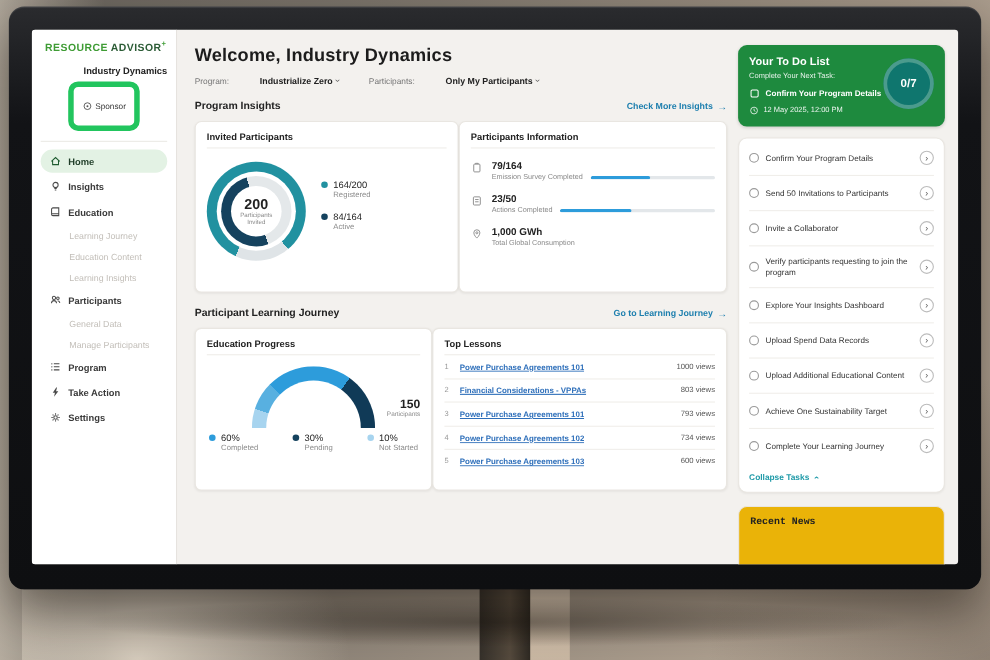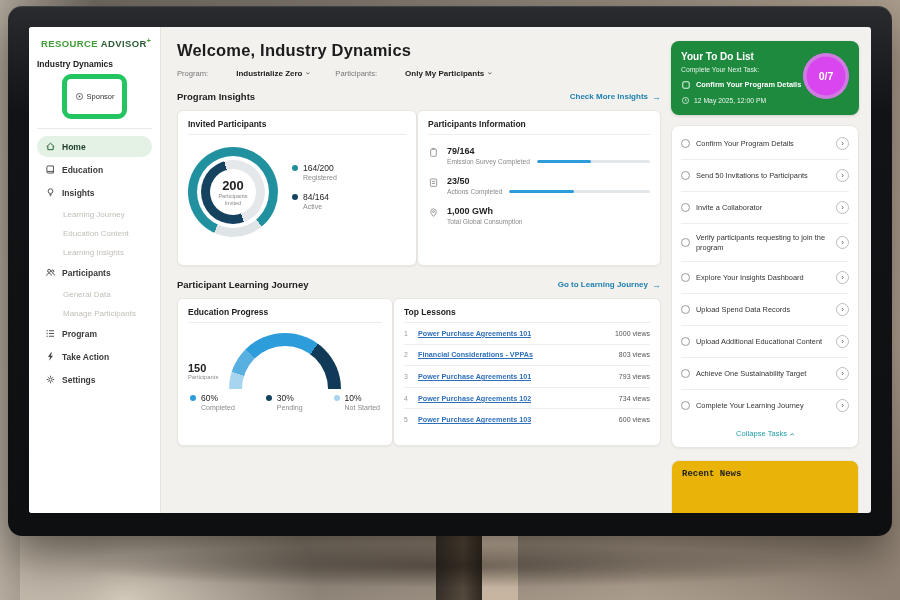--- a/index.html
+++ b/index.html
@@ -28,21 +28,21 @@
   .screen { width:100%; height:100%; background:#f3f1ee; border-radius:3px; overflow:hidden;
     position:relative; display:flex; color:#333; }
 
   
   .sidebar { width:132px; flex-shrink:0; background:#fff; border-right:1px solid #e6e3df;
     padding:10px 8px 8px; display:flex; flex-direction:column; }
   .logo { font-size:9.5px; font-weight:bold; letter-spacing:.4px; padding-left:4px; margin-bottom:10px; white-space:nowrap; }
   .logo .lg1 { color:#3f9c35; }
   .logo .lg2 { color:#2c5c36; }
   .logo .lgp { color:#3f9c35; font-size:7px; vertical-align:super; }
-  .org { text-align:left; font-size:8.5px; font-weight:bold; color:#222; }
+  .org { text-align:right; font-size:8.5px; font-weight:bold; color:#222; }
   .badge { margin:5px auto 0; display:flex; align-items:center; gap:3px; width:max-content;
     border:5px solid #22c55e; border-radius:9px; padding:13px 8px; font-size:7.5px; color:#333; }
   .s-div { height:1px; background:#eceae6; margin:9px 0 7px; }
   .s-item { display:flex; align-items:center; gap:6px; padding:5px 8px; margin-bottom:2px;
     font-size:8.5px; font-weight:bold; color:#3a3a3a; border-radius:12px; cursor:default; }
   .s-item.active { background:#e3f2e4; color:#1e3c27; }
   .s-item .s-ic { display:flex; color:#4a4a4a; }
   .s-item.active .s-ic { color:#1e5c30; }
   .s-sub { padding:4.5px 8px 4.5px 26px; margin-bottom:1px; font-size:8px; color:#c2beb8; }
 
@@ -92,21 +92,21 @@
   .info-line { display:flex; align-items:center; gap:7px; margin-top:2px; }
   .info-l { font-size:6.6px; color:#8a8a8a; white-space:nowrap; }
   .bar { flex:1; height:3px; border-radius:2px; background:#e3e7ea; overflow:hidden; }
   .bar-fill { height:100%; border-radius:2px; background:#2d9cdb; }
 
   .c-edu { width:216px; height:148px; }
   .gauge-wrap { width:112px; height:56px; overflow:hidden; margin:10px auto 0; position:relative; }
   .gauge { position:absolute; left:0; top:0; width:112px; height:112px; border-radius:50%;
     background:conic-gradient(from 270deg, #a7d4ef 0deg 18deg, #58b0e0 18deg 45deg, #2d9cdb 45deg 126deg, #103a57 126deg 180deg, rgba(0,0,0,0) 180deg 360deg); }
   .gauge::after { content:""; position:absolute; inset:13px; border-radius:50%; background:#fff; }
-  .gauge-center { text-align:left; margin-top:-27px; position:relative; }
+  .gauge-center { text-align:right; margin-top:-27px; position:relative; }
   .gc-v { font-size:11px; font-weight:bold; color:#222; }
   .gc-l { font-size:5.8px; color:#8a8a8a; }
   .edu-legend { display:flex; justify-content:space-between; margin-top:13px; padding:0 2px; }
 
   .c-lessons { flex:1; height:148px; }
   .les-row { display:flex; align-items:center; gap:6px; padding:5.8px 0; border-bottom:1px solid #f0eeea; }
   .les-row:last-child { border-bottom:none; }
   .les-rank { font-size:6.8px; color:#999; width:8px; flex-shrink:0; }
   .les-title { font-size:7.2px; font-weight:bold; color:#2e6fba; text-decoration:underline; cursor:pointer; white-space:nowrap; overflow:hidden; }
   .les-views { margin-left:auto; font-size:7px; color:#555; white-space:nowrap; }
@@ -114,32 +114,32 @@
   
   .right-col { width:200px; flex-shrink:0; padding:14px 12px 0 0; }
   .todo-green { position:relative; background:#1e8a3e; border-radius:8px; padding:10px; color:#fff;
     box-shadow:0 1px 3px rgba(0,0,0,.15); }
   .tg-title { font-size:10px; font-weight:bold; }
   .tg-sub { font-size:6.8px; opacity:.88; margin-top:4px; }
   .tg-task { display:flex; align-items:center; gap:5px; margin-top:7px; }
   .tg-task-lb { font-size:7.4px; font-weight:bold; width:112px; line-height:1.25; }
   .tg-due { display:flex; align-items:center; gap:4px; margin-top:6px; font-size:6.8px; opacity:.92; }
   .todo-badge { position:absolute; right:10px; top:12px; width:46px; height:46px; border-radius:50%;
-    background:#d946ef; box-shadow:inset 0 0 0 3.5px rgba(190,225,200,.35);
+    background:#0f766e; box-shadow:inset 0 0 0 3.5px rgba(190,225,200,.35);
     display:flex; align-items:center; justify-content:center; font-size:10.5px; font-weight:bold; }
 
   .tasks-card { background:#fff; border:1px solid #e9e6e1; border-radius:8px; margin-top:10px; padding:2px 9px;
     box-shadow:0 1px 2px rgba(0,0,0,.05); }
   .task-row { display:flex; align-items:center; gap:6px; padding:9px 0; border-bottom:1px solid #f0eeea; cursor:pointer; }
   .task-check { width:9px; height:9px; border:1px solid #9a9a9a; border-radius:50%; flex-shrink:0; }
   .task-lb { flex:1; font-size:7.4px; color:#333; line-height:1.3; }
   .task-chev { width:13px; height:13px; border:1px solid #bcbcbc; border-radius:50%; flex-shrink:0;
     display:flex; align-items:center; justify-content:center; font-size:8px; color:#555; padding-bottom:1px; }
-  .collapse-row { display:flex; align-items:center; justify-content:center; gap:4px; padding:8px 0 7px;
-    font-size:7.6px; font-weight:normal; color:#1f9aa8; cursor:pointer; }
+  .collapse-row { display:flex; align-items:center; justify-content:flex-start; gap:4px; padding:8px 0 7px;
+    font-size:7.6px; font-weight:bold; color:#1f9aa8; cursor:pointer; }
   .news-card { background:#eab308; border:1px solid #e9e6e1; border-radius:8px 8px 0 0; margin-top:12px;
     padding:8px 10px 40px;font-family:Liberation Mono, monospace; }
   .news-t { font-size:9px; font-weight:bold; color:#222; }
 
   svg { display:block; }
 </style>
 </head>
 <body>
 
 <div class="bg-band-left"></div>
@@ -171,33 +171,33 @@
         <span class="s-ic">
             <svg width="11" height="11" viewBox="0 0 14 14" fill="none" stroke="currentColor" stroke-width="1.2">
               <path d="M2.2 7.2 7 2.8l4.8 4.4M3.6 6.4V11h6.8V6.4"></path>
             </svg>
           </span>
         <span>Home</span>
       </div>
       <div class="s-item">
         <span class="s-ic">
             <svg width="11" height="11" viewBox="0 0 14 14" fill="none" stroke="currentColor" stroke-width="1.2">
-              <path d="M4 2.5h6.7v9H4a1.6 1.6 0 0 1-1.6-1.6V4.1A1.6 1.6 0 0 1 4 2.5zM2.8 9.4h7.9"></path>
-            </svg>
-          </span>
-        <span>Education</span>
-      </div>
-      <div class="s-item">
-        <span class="s-ic">
-            <svg width="11" height="11" viewBox="0 0 14 14" fill="none" stroke="currentColor" stroke-width="1.2">
               <circle cx="7" cy="5.3" r="3"></circle>
               <path d="M5.6 9.4h2.8M6.1 11.2h1.8"></path>
             </svg>
           </span>
         <span>Insights</span>
+      </div>
+      <div class="s-item">
+        <span class="s-ic">
+            <svg width="11" height="11" viewBox="0 0 14 14" fill="none" stroke="currentColor" stroke-width="1.2">
+              <path d="M4 2.5h6.7v9H4a1.6 1.6 0 0 1-1.6-1.6V4.1A1.6 1.6 0 0 1 4 2.5zM2.8 9.4h7.9"></path>
+            </svg>
+          </span>
+        <span>Education</span>
       </div>
       <div class="s-sub"><span>Learning Journey</span></div>
       <div class="s-sub"><span>Education Content</span></div>
       <div class="s-sub"><span>Learning Insights</span></div>
       <div class="s-item">
         <span class="s-ic">
             <svg width="11" height="11" viewBox="0 0 14 14" fill="none" stroke="currentColor" stroke-width="1.2">
               <circle cx="5.2" cy="4.9" r="1.9"></circle>
               <path d="M2.2 11c.3-2 1.5-3 3-3s2.7 1 3 3"></path>
               <circle cx="9.7" cy="5.3" r="1.5"></circle>

